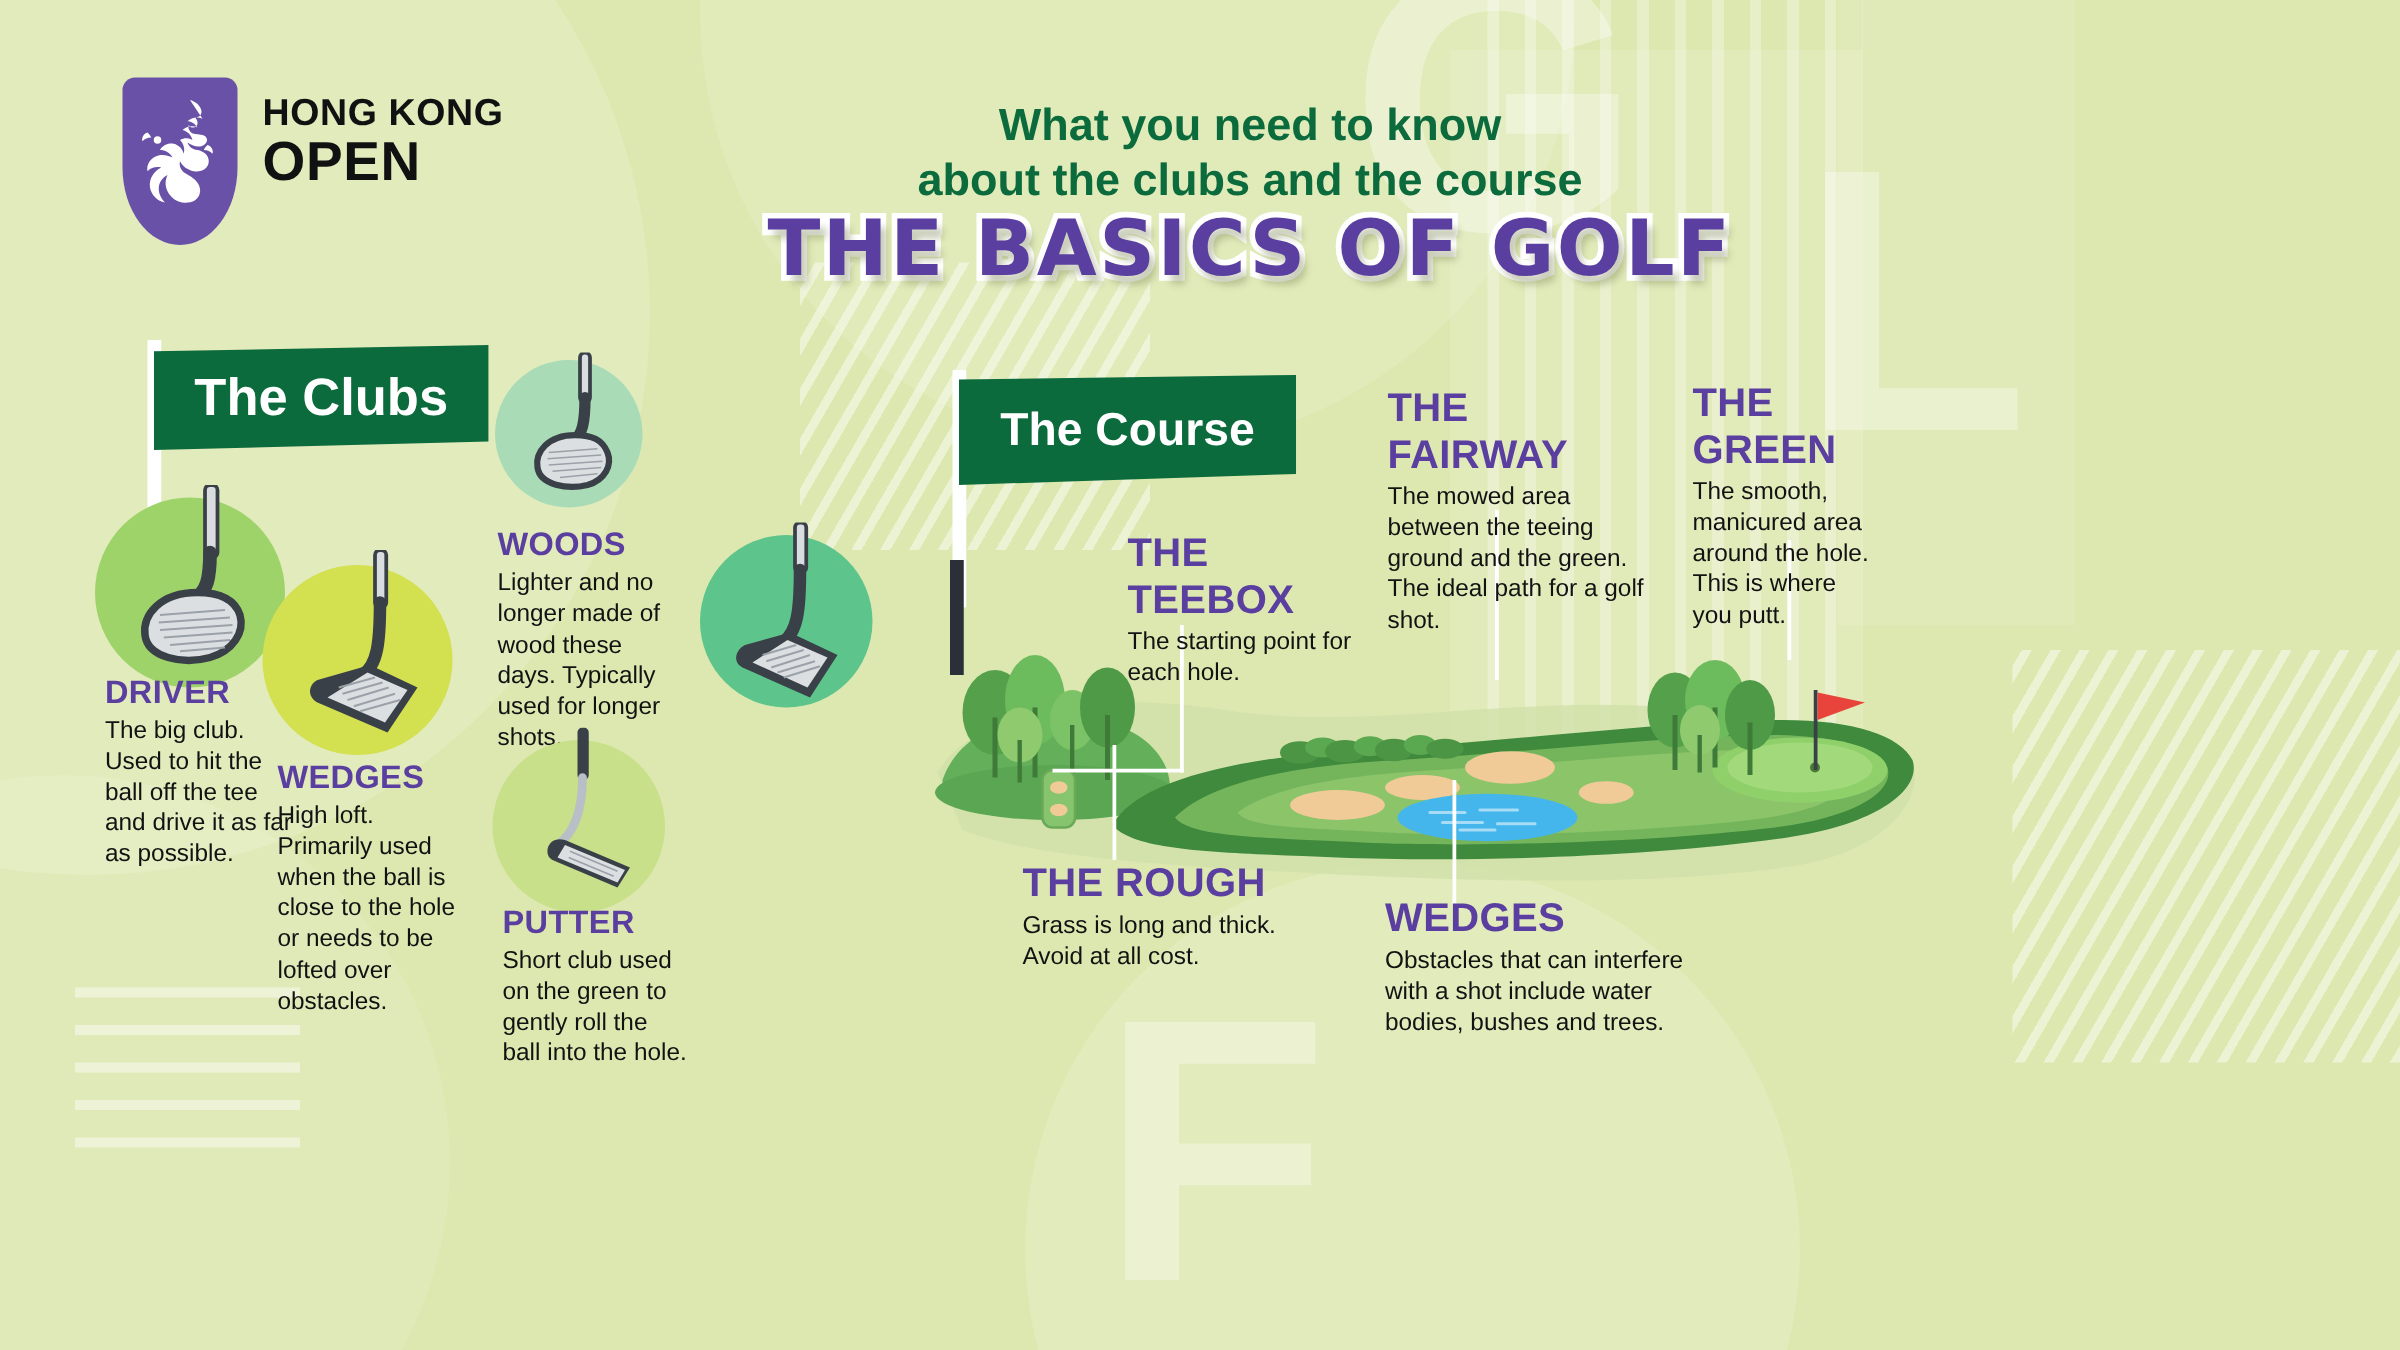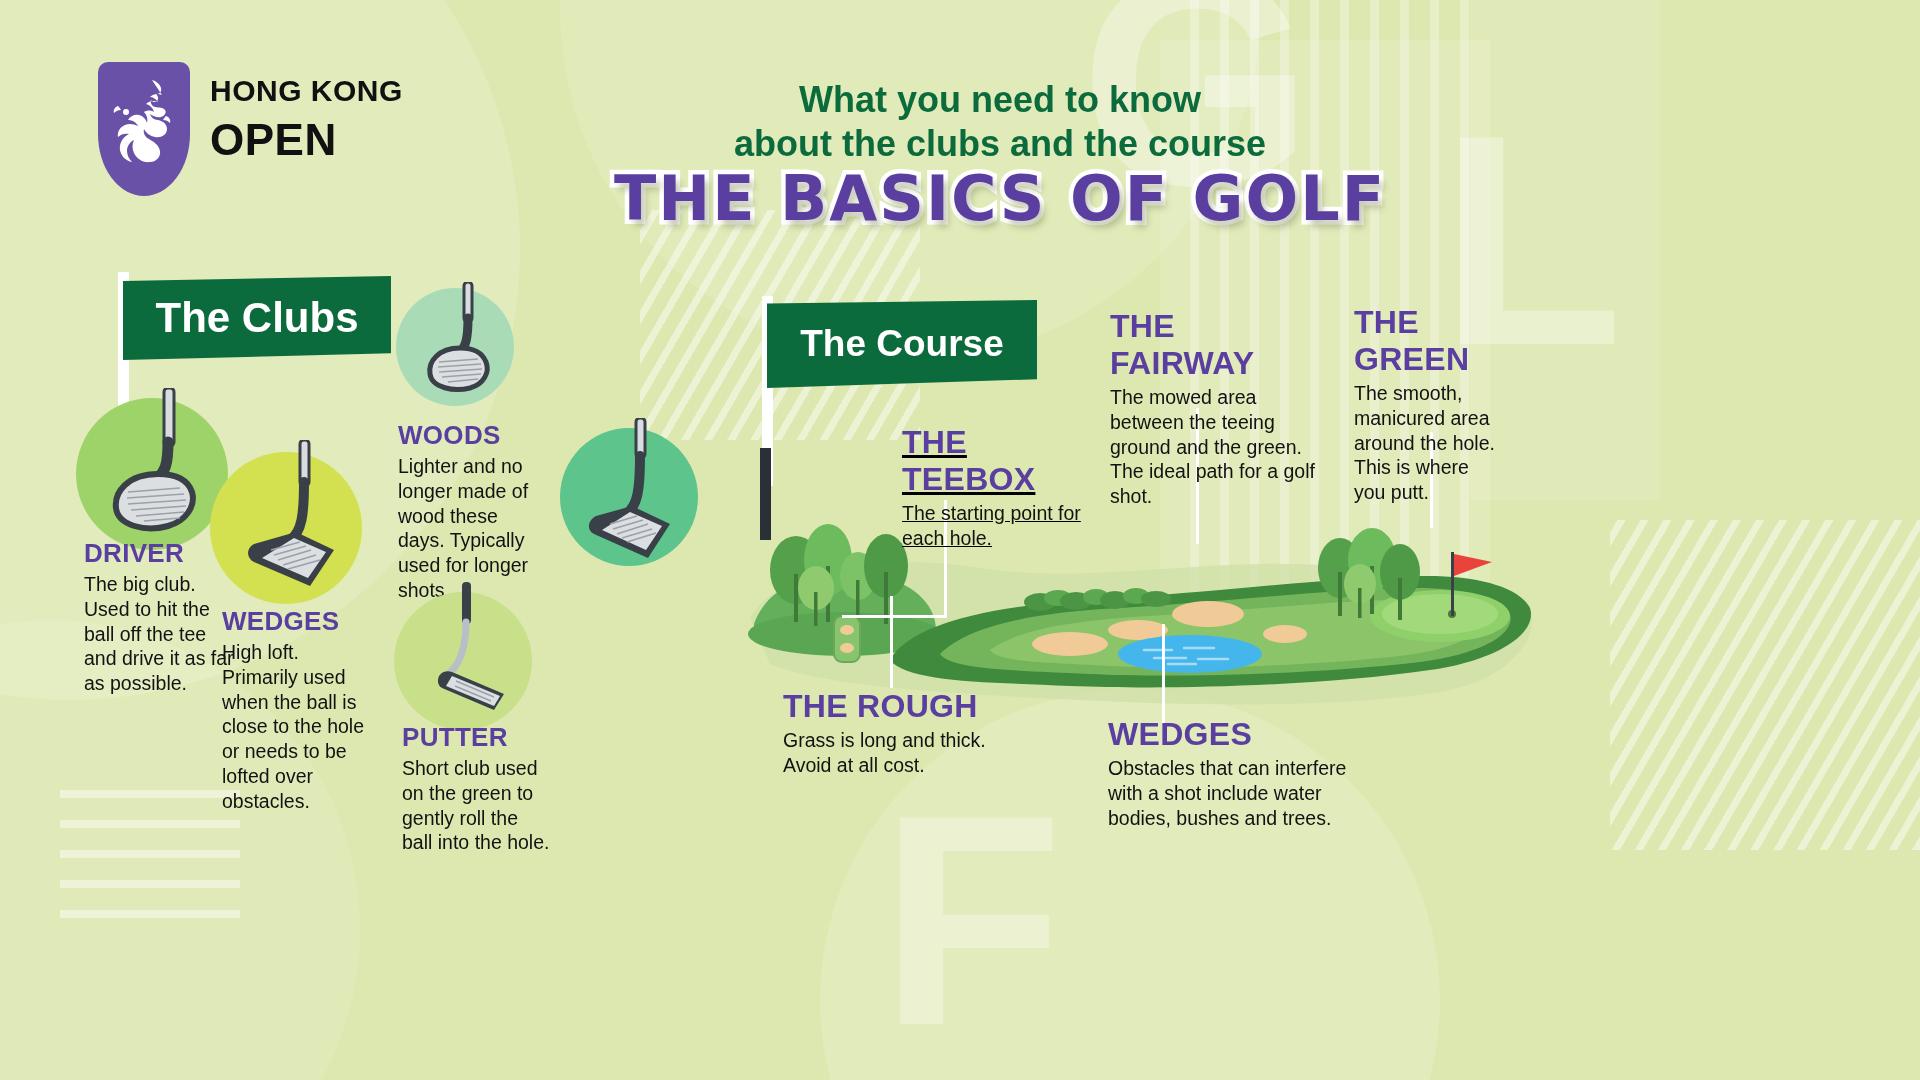--- a/index.html
+++ b/index.html
@@ -40,21 +40,21 @@
     background:#6a51a8;
     border-radius:10px 10px 46px 46px / 10px 10px 62px 62px;
   }
   #shield svg { position:absolute; left:8px; top:10px; }
   #logo-text { position:absolute; left:112px; top:10px; width:210px; }
   .link-row { font-size:43px; font-weight:bold; letter-spacing:1px; line-height:1; }
   .link-l { color:#6a51a8; }
   .link-n { color:#ef4f6b; }
   .link-cjk { color:#2e8b3d; font-size:35px; letter-spacing:0; }
   .hk-row { font-size:30px; font-weight:bold; color:#111; line-height:1.12; margin-top:2px; letter-spacing:.5px;}
-  .open-row { font-size:44px; font-weight:bold; color:#111; line-height:1; letter-spacing:.5px;margin-top:10px;}
+  .open-row { font-size:44px; font-weight:bold; color:#111; line-height:1; letter-spacing:.5px;}
 
   
   #headline {
     position:absolute; left:540px; top:62px; width:920px; text-align:center;
   }
   #main-title {
     font-size:62px; font-weight:bold; letter-spacing:2px;
     color:#5a3fa0;
     -webkit-text-stroke:9px #ffffff;
     paint-order:stroke fill;
@@ -353,36 +353,36 @@
     </g>
   </svg>
 
   <div class="leader" style="left:944px;top:500px;width:3px;height:118px;"></div>
   <div class="leader" style="left:842px;top:615px;width:105px;height:3px;"></div>
   <div class="leader" style="left:1196px;top:408px;width:3px;height:136px;"></div>
   <div class="leader" style="left:1430px;top:432px;width:3px;height:96px;"></div>
   <div class="leader" style="left:890px;top:596px;width:3px;height:92px;"></div>
   <div class="leader" style="left:1162px;top:624px;width:3px;height:100px;"></div>
 
-  <div class="label-block course-label" style="left:902px;top:424px;width:180px;text-decoration:underline;">
+  <div class="label-block course-label" style="left:902px;top:424px;width:180px;">
     <div class="label-title">THE TEEBOX</div>
     <div class="label-body">The starting point for each hole.</div>
   </div>
 
   <div class="label-block course-label" style="left:1110px;top:308px;width:216px;">
     <div class="label-title">THE FAIRWAY</div>
     <div class="label-body">The mowed area between the teeing ground and the green. The ideal path for a golf shot.</div>
   </div>
 
   <div class="label-block course-label" style="left:1354px;top:304px;width:150px;">
     <div class="label-title">THE GREEN</div>
     <div class="label-body">The smooth, manicured area around the hole. This is where you putt.</div>
   </div>
 
-  <div class="label-block course-label" style="left:783px;top:688px;width:210px;">
+  <div class="label-block course-label" style="left:818px;top:688px;width:210px;">
     <div class="label-title">THE ROUGH</div>
     <div class="label-body">Grass is long and thick. Avoid at all cost.</div>
   </div>
 
   <div class="label-block course-label" style="left:1108px;top:716px;width:240px;">
     <div class="label-title">WEDGES</div>
     <div class="label-body">Obstacles that can interfere with a shot include water bodies, bushes and trees.</div>
   </div>
 
 </div>

